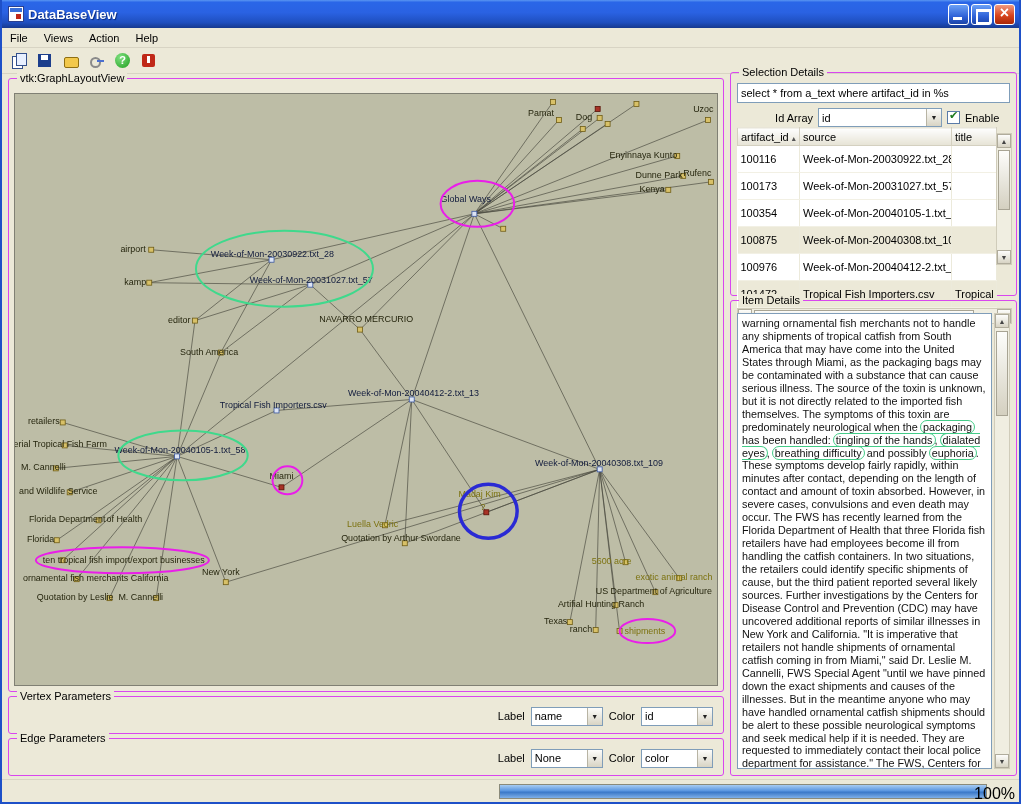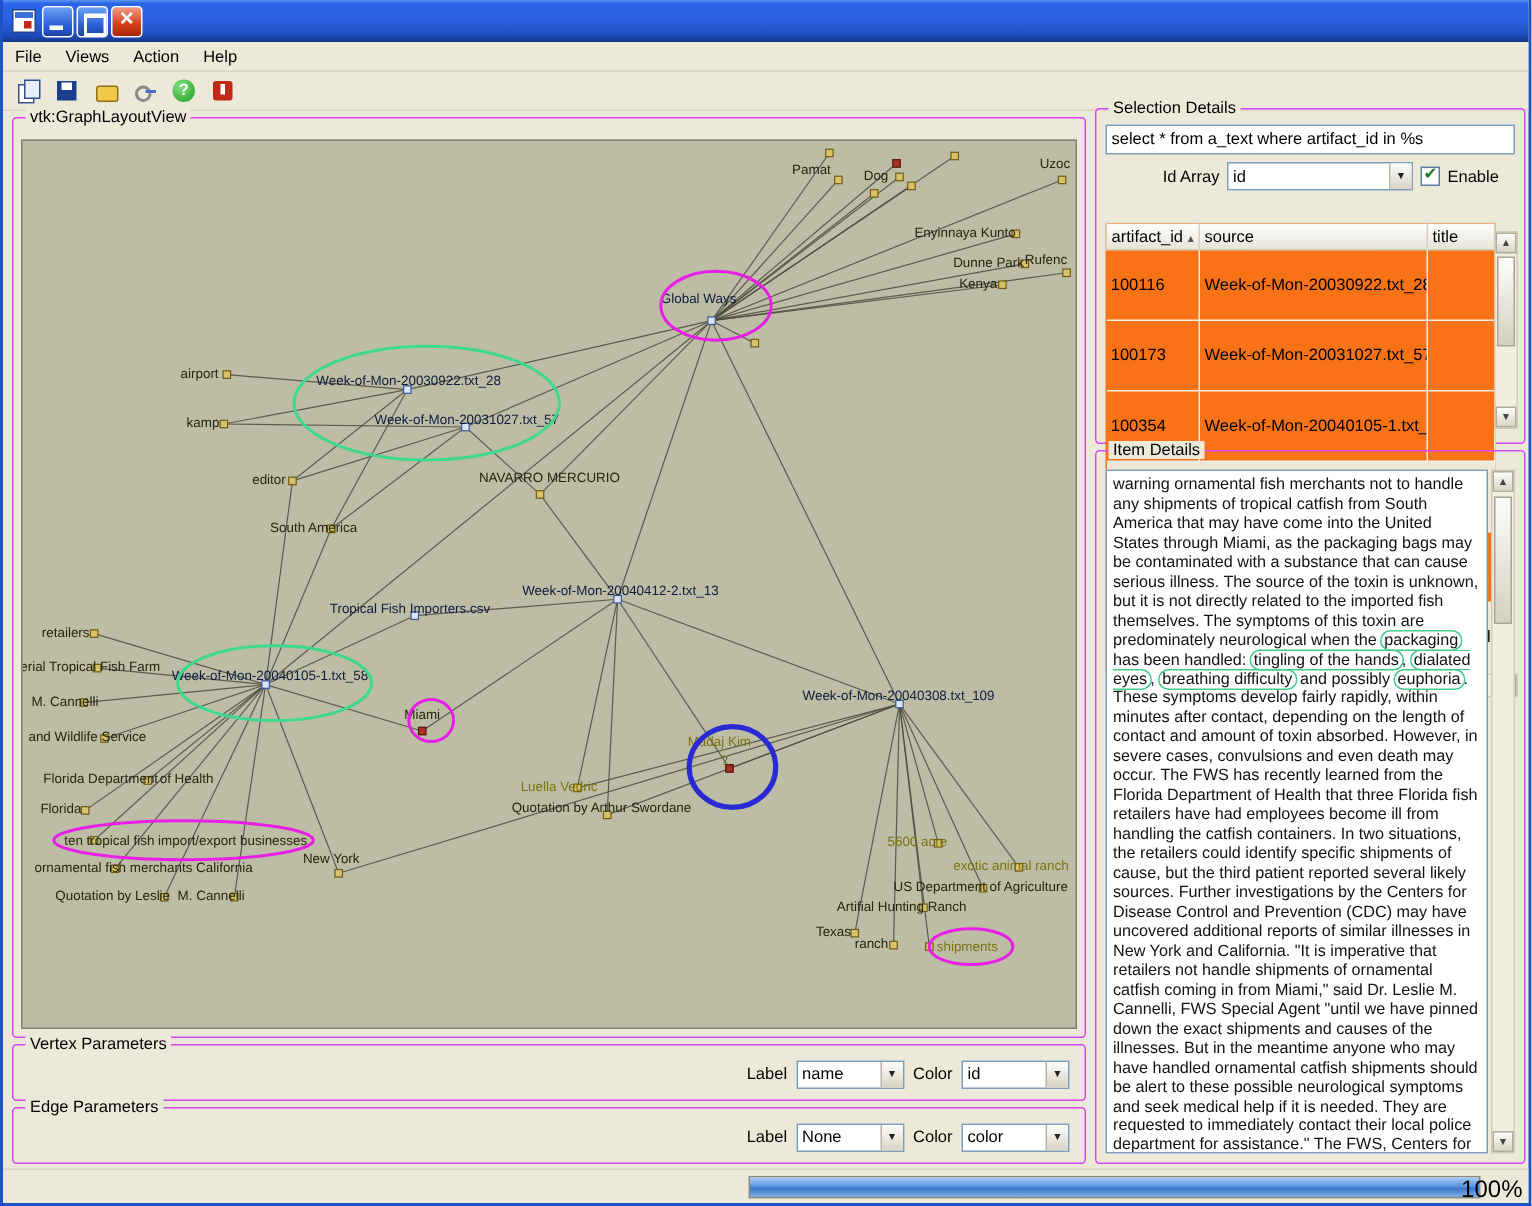--- a/index.html
+++ b/index.html
@@ -65,24 +65,24 @@
   input.query { width:100%; height:20px; border:1px solid #7F9DB9; font-size:11px; padding:0 3px; background:#fff; }
   .checkbox { width:13px; height:13px; border:1px solid #5a7ba8; background:#fff; position:relative; }
   .checkbox.checked::after { content:"\2714"; position:absolute; left:1px; top:-3px; font-size:11px; color:#1f7a1f; }
 
   
   .sel-box { left:728px; top:72px; width:287px; height:224px; }
   .sel-inner { position:absolute; inset:10px 6px 4px 6px; }
   .idarray-row { display:flex; align-items:center; gap:5px; margin-top:5px; font-size:11px; }
   .idarray-row .lbl { width:76px; text-align:right; }
   .idarray-row .combo { width:124px; }
-  table.results { border-collapse:collapse; table-layout:fixed; width:259px; margin-top:21px; font-size:11px; background:#f97316; }
+  table.results { border-collapse:collapse; table-layout:fixed; width:259px; margin-top:0; font-size:11px; background:#ffffff; }
   table.results th { background:linear-gradient(180deg,#fefefe,#e6e3d5); border:1px solid #d4d0c0; border-top:1px solid #e8e5d8;
     font-weight:normal; text-align:left; padding:1px 3px; height:18px; overflow:hidden; white-space:nowrap; }
-  table.results td { border-right:1px solid #eceadb; border-bottom:1px solid #f2f0e4; padding:17px 3px; height:19px;
+  table.results td { border-right:1px solid #eceadb; border-bottom:1px solid #f2f0e4; padding:7px 3px; height:19px;
     overflow:hidden; white-space:nowrap; }
   table.results tr.sel td { background:#ece9d8; }
   .table-wrap { position:relative; width:275px; }
   .vscroll { position:absolute; right:0; top:6px; width:16px; background:#f0eee1; border:1px solid #d0ccba; }
   .hscroll { position:relative; width:275px; height:16px; margin-top:0; background:#f0eee1; border:1px solid #d0ccba; }
   .sb-btn { position:absolute; width:14px; height:14px; background:linear-gradient(180deg,#fdfdfb,#d8d4c4);
     border:1px solid #b0ac9c; font-size:7px; color:#444; display:flex; align-items:center; justify-content:center; }
   .sb-thumb { position:absolute; background:linear-gradient(180deg,#fdfdfb,#d4d0c0); border:1px solid #a8a494; }
 
   
@@ -99,20 +99,21 @@
   .progress-fill { height:100%; background:linear-gradient(180deg,#a8ccf2 0%,#5a96e0 45%,#3a78c8 55%,#7fb0e8 100%); }
   .progress-label { position:absolute; right:4px; top:5px; font-size:16px; }
 </style>
 </head>
 <body>
 
 <div class="window">
 
   <div class="titlebar">
     <span class="app-icon"></span>
+    <span class="title-text">DataBaseView</span>
     <span class="winbtns">
       <span class="winbtn btn-min"></span>
       <span class="winbtn btn-max"></span>
       <span class="winbtn close btn-close"></span>
     </span>
   </div>
 
   <div class="menubar">
     <span class="menu-item">File</span>
     <span class="menu-item">Views</span>

